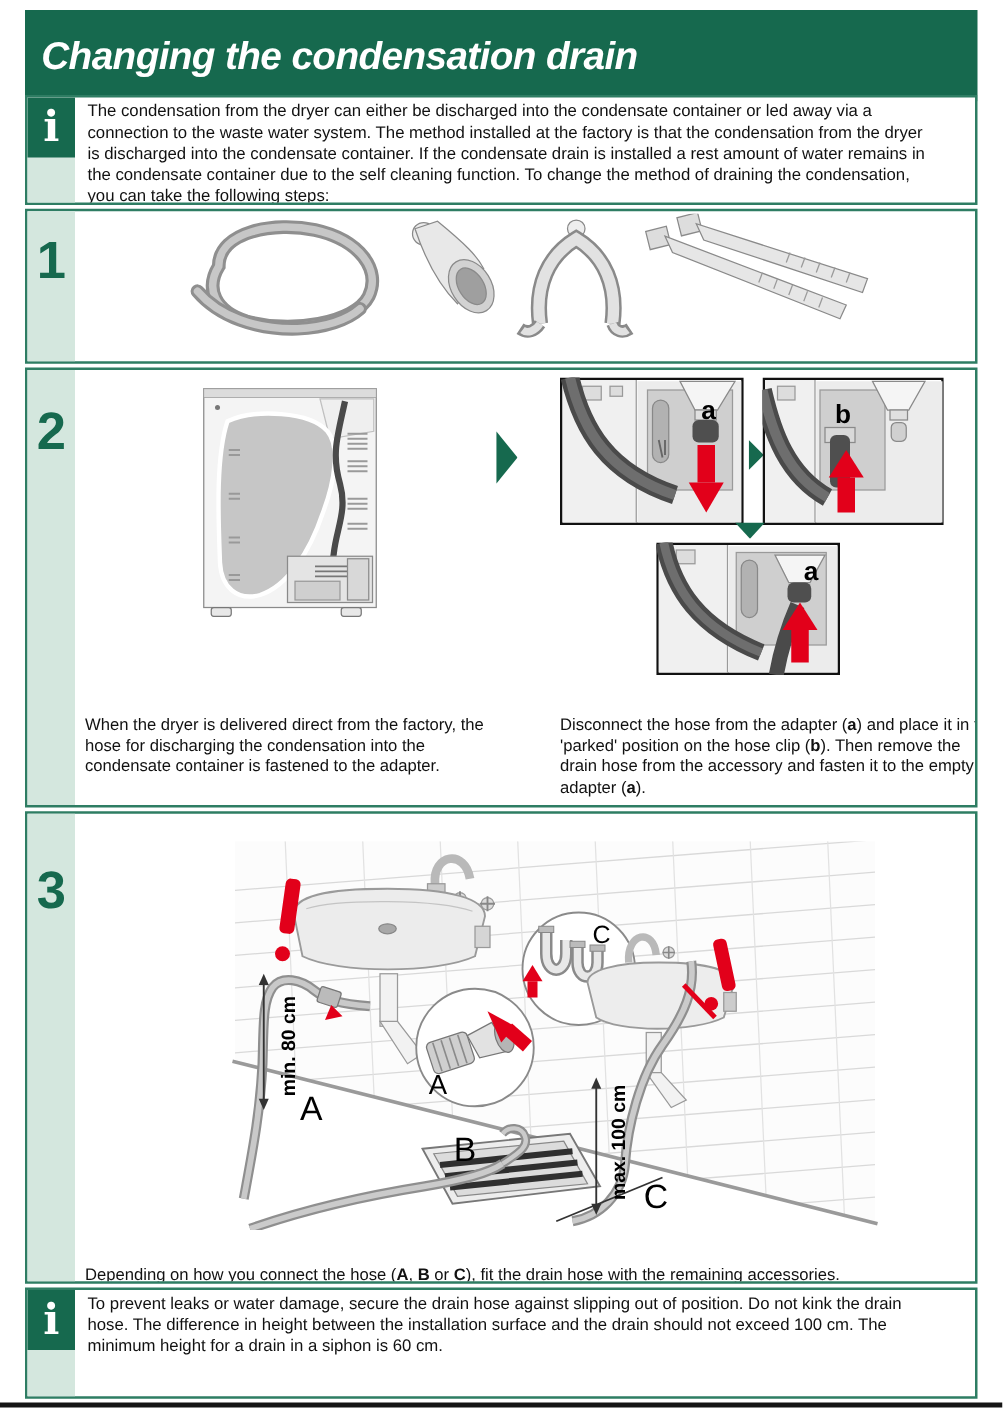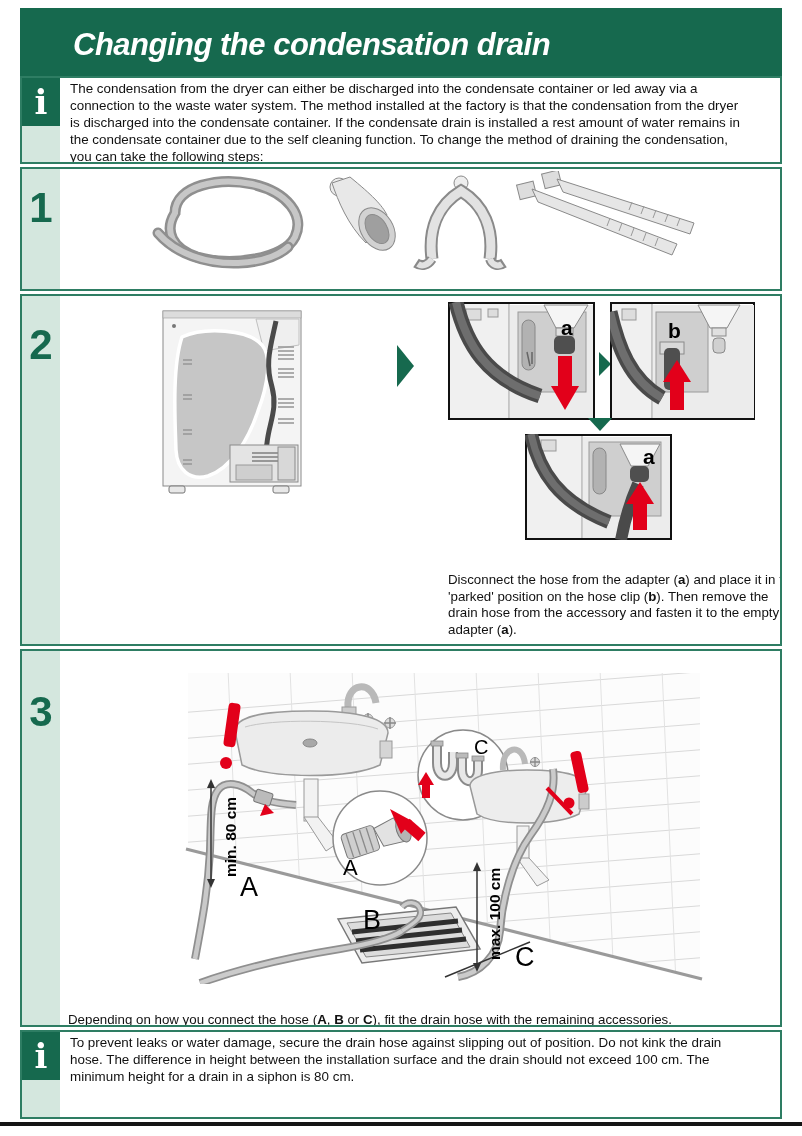--- a/index.html
+++ b/index.html
@@ -3,21 +3,21 @@
 <meta charset="utf-8">
 <style>
   * { margin:0; padding:0; box-sizing:border-box; }
   html,body { background:#ffffff; }
   body {
     width:802px; height:1136px; position:relative;
     font-family:"Liberation Sans", sans-serif; color:#111;
   }
   .banner {
     position:absolute; left:20px; top:8px; width:762px; height:73px;
-    background:#16694e; display:flex; align-items:center;padding-left:40px;
+    background:#16694e; display:flex; align-items:center;
   }
   .banner h1 {
     color:#ffffff; font-size:31px; font-style:italic; font-weight:bold;
     padding-left:13px; letter-spacing:-0.5px;
   }
   .box {
     position:absolute; left:20px; width:762px;
     border:2px solid #2e7d63; background:#ffffff; display:flex;
   }
   .leftcol { width:38px; flex:none; background:#d4e7de; }
@@ -229,20 +229,21 @@
       <path d="M95,10 L135,10 L123,32 L106,32 Z" fill="#f5f5f5" stroke="#8a8a8a"></path>
       <path d="M96,106 C100,84 106,66 113,50" fill="none" stroke="#4a4a4a" stroke-width="12"></path>
       <rect x="105" y="32" width="19" height="16" rx="5" fill="#4f4f4f"></rect>
       <g>
         <polygon points="101,70 129,70 115,48" fill="#e2001a"></polygon>
         <rect x="108" y="70" width="14" height="26" fill="#e2001a"></rect>
       </g>
       <text x="118" y="30" font-size="21" font-weight="bold" fill="#000">a</text>
     </svg>
 
+    <div class="caption abs" style="left:8px; top:276px; width:332px;">When the dryer is delivered direct from the factory, the hose for discharging the condensation into the condensate container is fastened to the adapter.</div>
     <div class="caption abs" style="left:388px; top:276px; width:352px;"><span>Disconnect the hose from the adapter (</span><b class="seg">a</b><span>) and place it in the 'parked' position on the hose clip (</span><b class="seg">b</b><span>). Then remove the drain hose from the accessory and fasten it to the empty adapter (</span><b class="seg">a</b><span>).</span></div>
   </div>
 </div>
 
 <div class="box" style="top:649px; height:378px;">
   <div class="leftcol">
     <span class="stepnum" style="padding-top:40px;">3</span>
   </div>
   <div class="content">
     <svg class="abs" style="left:0; top:0;" width="716" height="333" viewBox="0 0 716 333">
@@ -403,18 +404,18 @@
 </div>
 
 <div class="box" style="top:1030px; height:89px;">
   <div class="leftcol">
     <div class="iblock">
       <span>i</span>
     </div>
   </div>
   <div class="content">
     <div class="infotext">
-      <p>To prevent leaks or water damage, secure the drain hose against slipping out of position. Do not kink the drain hose. The difference in height between the installation surface and the drain should not exceed 100 cm. The minimum height for a drain in a siphon is 80 cm.</p>
+      <p>To prevent leaks or water damage, secure the drain hose against slipping out of position. Do not kink the drain hose. The difference in height between the installation surface and the drain should not exceed 100 cm. The minimum height for a drain in a siphon is 60 cm.</p>
     </div>
   </div>
 </div>
 
 <div class="bottombar"></div>
 
 </body></html>

